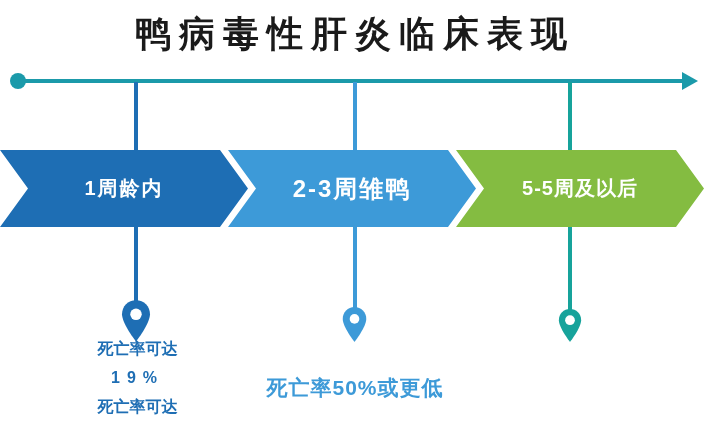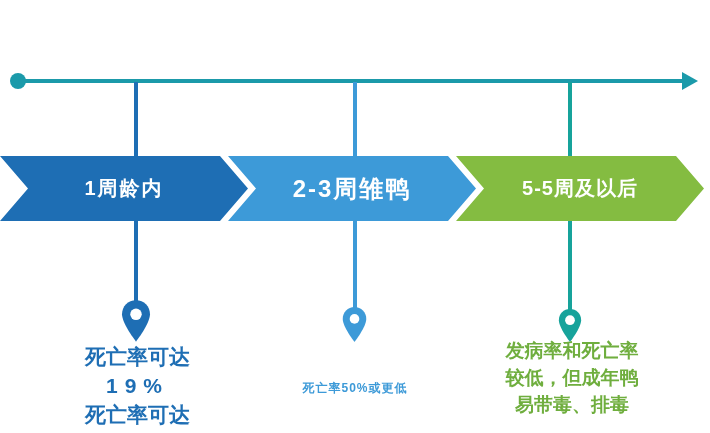--- a/index.html
+++ b/index.html
@@ -67,22 +67,22 @@
     width: 4px;
     height: 230px;
     z-index: 1;
   }
   .stem-1 { left: 134px; background: var(--stage1); }
   .stem-2 { left: 353px; background: var(--stage2); }
   .stem-3 { left: 568px; background: var(--marker3); }
   
   .chevron {
     position: absolute;
-    top: 156px;
-    height: 65px;
+    top: 150px;
+    height: 77px;
     clip-path: polygon(0 0, calc(100% - 28px) 0, 100% 50%, calc(100% - 28px) 100%, 0 100%, 28px 50%);
     display: flex;
     align-items: center;
     justify-content: center;
     color: #ffffff;
     font-weight: bold;
     z-index: 2;
     white-space: nowrap;
   }
   .chevron-1 { left: 0;     width: 248px; background: var(--stage1); font-size: 20px; letter-spacing: 2px; }
@@ -98,42 +98,43 @@
   .pin-2 { left: 341px; top: 306px; color: var(--stage2); }
   .pin-3 { left: 557px; top: 308px; color: var(--marker3); }
   
   .note {
     position: absolute;
     text-align: center;
     font-weight: bold;
     z-index: 3;
   }
   .note-1 {
-    left: 30px; top: 342px; width: 215px;
+    left: 30px; top: 334px; width: 215px;
     color: var(--stage1);
-    font-size: 21px; line-height: 29px;
+    font-size: 16px; line-height: 29px;
   }
   .note-1 .pct { letter-spacing: 7px; }
   .note-2 {
     left: 253px; top: 378px; width: 204px;
     color: var(--stage2);
-    font-size: 12px; line-height: 20px;
+    font-size: 21px; line-height: 20px;
     letter-spacing: 1px;
   }
   .note-3 {
     left: 468px; top: 337px; width: 208px;
     color: var(--note3);
     font-size: 19px; line-height: 27px;
   }
 </style>
 </head>
 <body>
 
 <div class="slide">
 
+  <div class="title">鸭病毒性肝炎临床表现</div>
 
   <div class="tl-dot"></div>
   <div class="tl-line"></div>
   <div class="tl-arrow"></div>
 
   <div class="stem stem-1"></div>
   <div class="stem stem-2"></div>
   <div class="stem stem-3"></div>
 
   <div class="chevron chevron-1">
@@ -166,19 +167,14 @@
   </div>
 
   <div class="note note-1">
     <div>死亡率可达</div>
     <div class="pct">19%</div>
     <div>死亡率可达</div>
   </div>
   <div class="note note-2">
     <div>死亡率50%或更低</div>
   </div>
-  <div class="note note-3">
-    <div>发病率和死亡率</div>
-    <div>较低，但成年鸭</div>
-    <div>易带毒、排毒</div>
-  </div>
 
 </div>
 
 </body></html>

